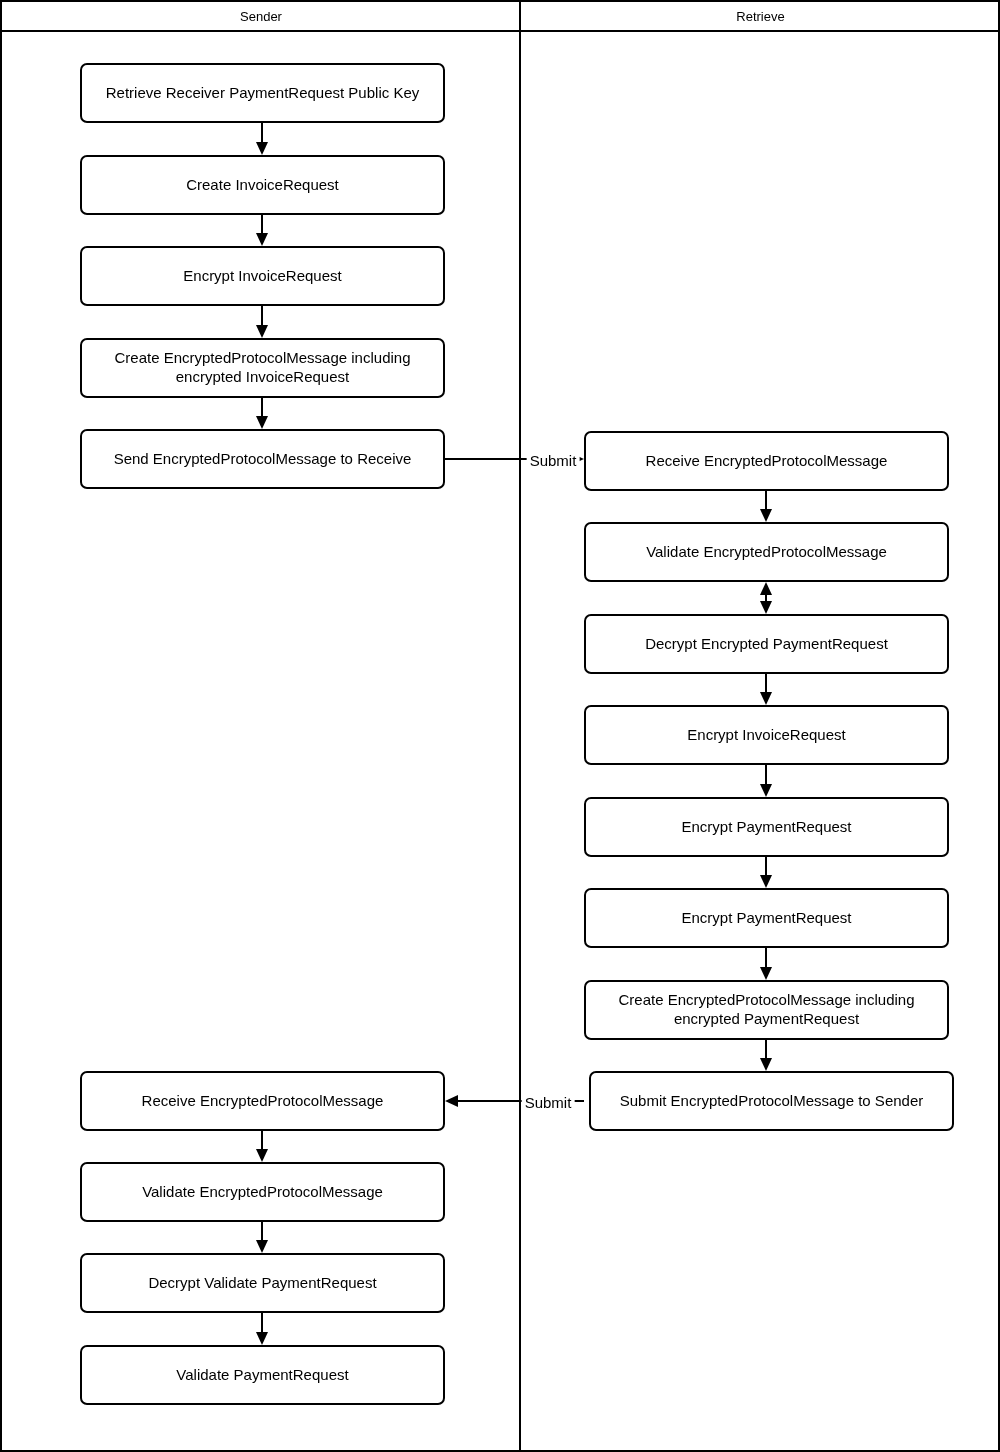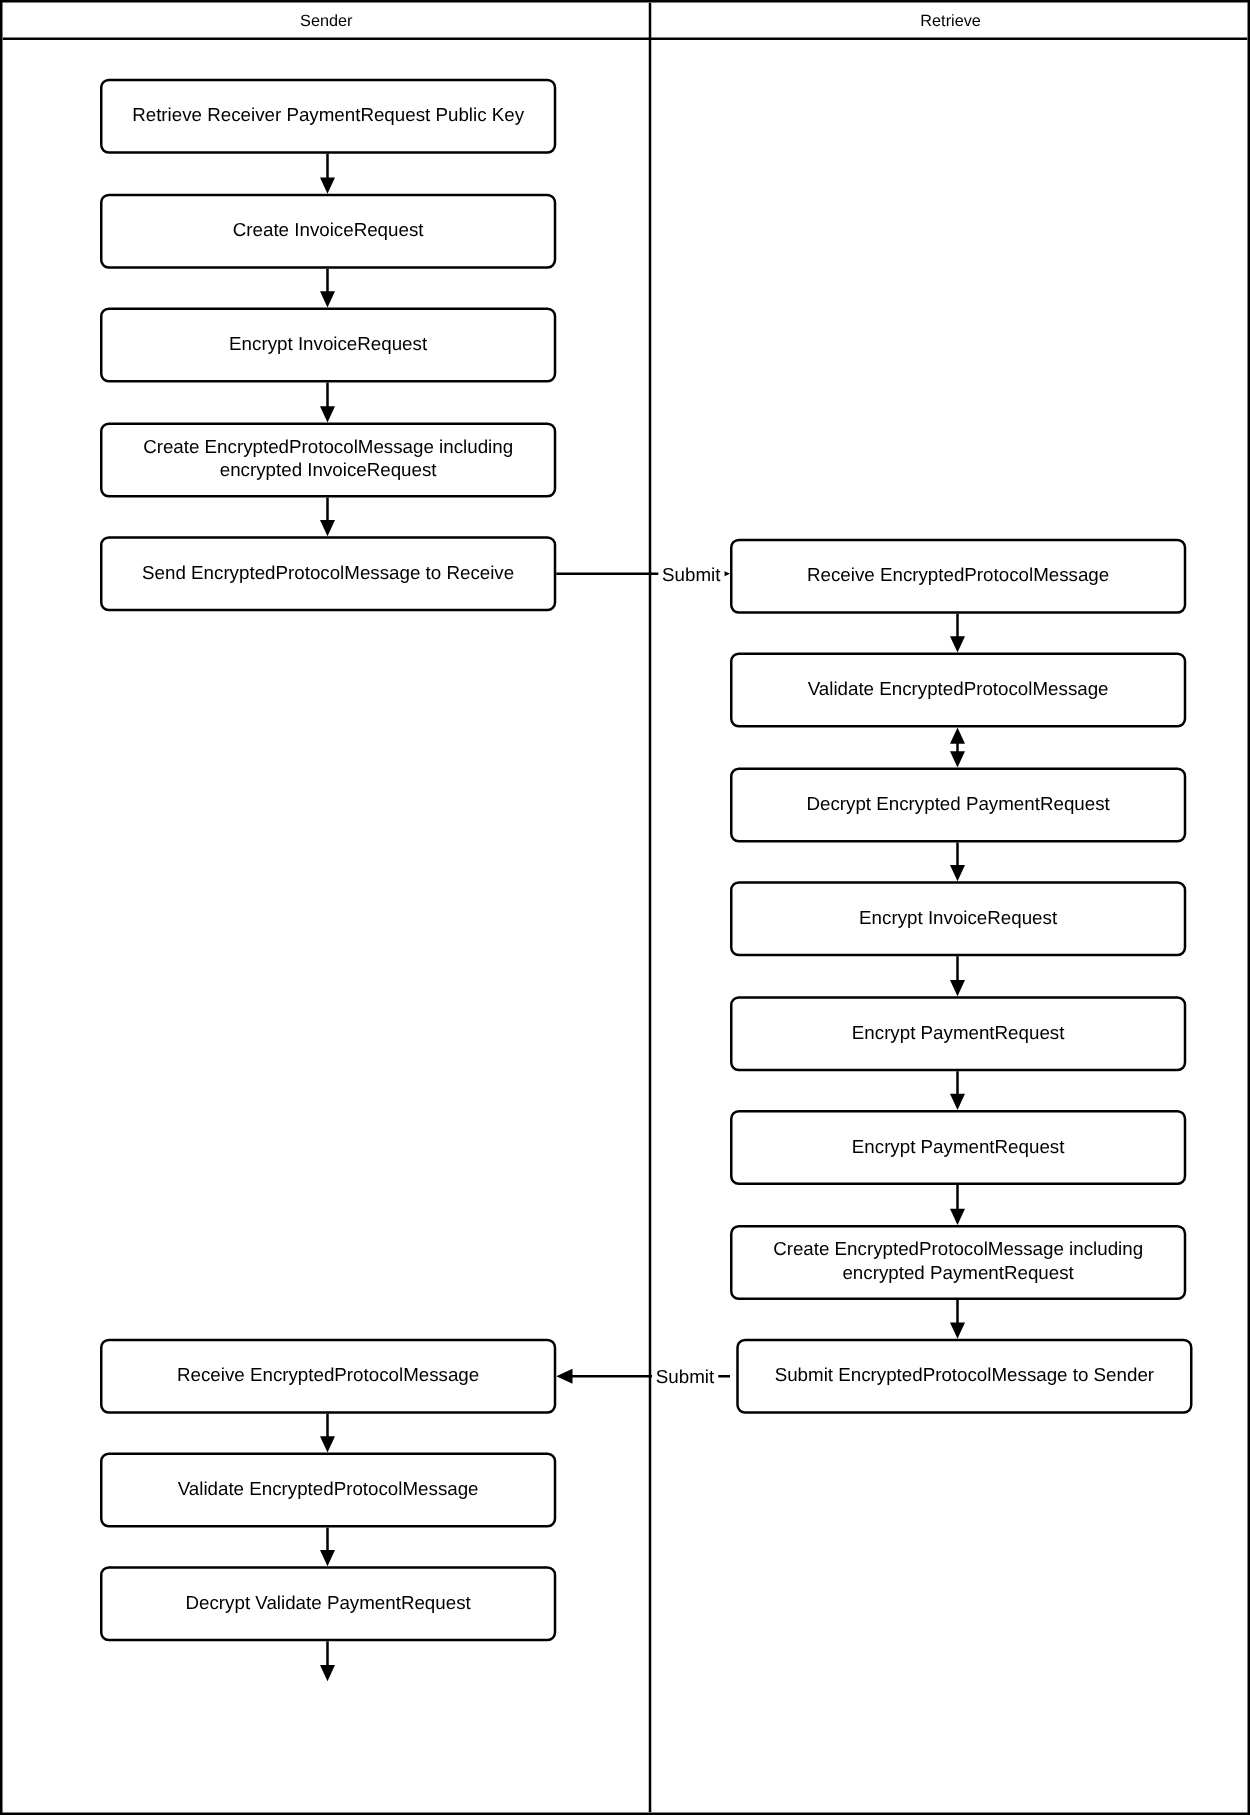--- a/index.html
+++ b/index.html
@@ -100,20 +100,21 @@
 
   <div class="node" style="left:78px; top:61px">Retrieve Receiver PaymentRequest Public Key</div>
   <div class="node" style="left:78px; top:244px">Encrypt InvoiceRequest</div>
   <div class="node" style="left:78px; top:153px">Create InvoiceRequest</div>
   <div class="node" style="left:78px; top:336px">Create EncryptedProtocolMessage including encrypted InvoiceRequest</div>
   <div class="node" style="left:78px; top:427px">Send EncryptedProtocolMessage to Receive</div>
 
   <div class="node" style="left:78px; top:1069px">Receive EncryptedProtocolMessage</div>
   <div class="node" style="left:78px; top:1160px">Validate EncryptedProtocolMessage</div>
   <div class="node" style="left:78px; top:1251px">Decrypt Validate PaymentRequest</div>
+  <div class="node" style="left:78px; top:1343px">Validate PaymentRequest</div>
 
   <div class="node" style="left:582px; top:429px">Receive EncryptedProtocolMessage</div>
   <div class="node" style="left:582px; top:520px">Validate EncryptedProtocolMessage</div>
   <div class="node" style="left:582px; top:612px">Decrypt Encrypted PaymentRequest</div>
   <div class="node" style="left:582px; top:703px">Encrypt InvoiceRequest</div>
   <div class="node" style="left:582px; top:795px">Encrypt PaymentRequest</div>
   <div class="node" style="left:582px; top:886px">Encrypt PaymentRequest</div>
   <div class="node" style="left:582px; top:978px">Create EncryptedProtocolMessage including encrypted PaymentRequest</div>
   <div class="node" style="left:587px; top:1069px">Submit EncryptedProtocolMessage to Sender</div>
 

